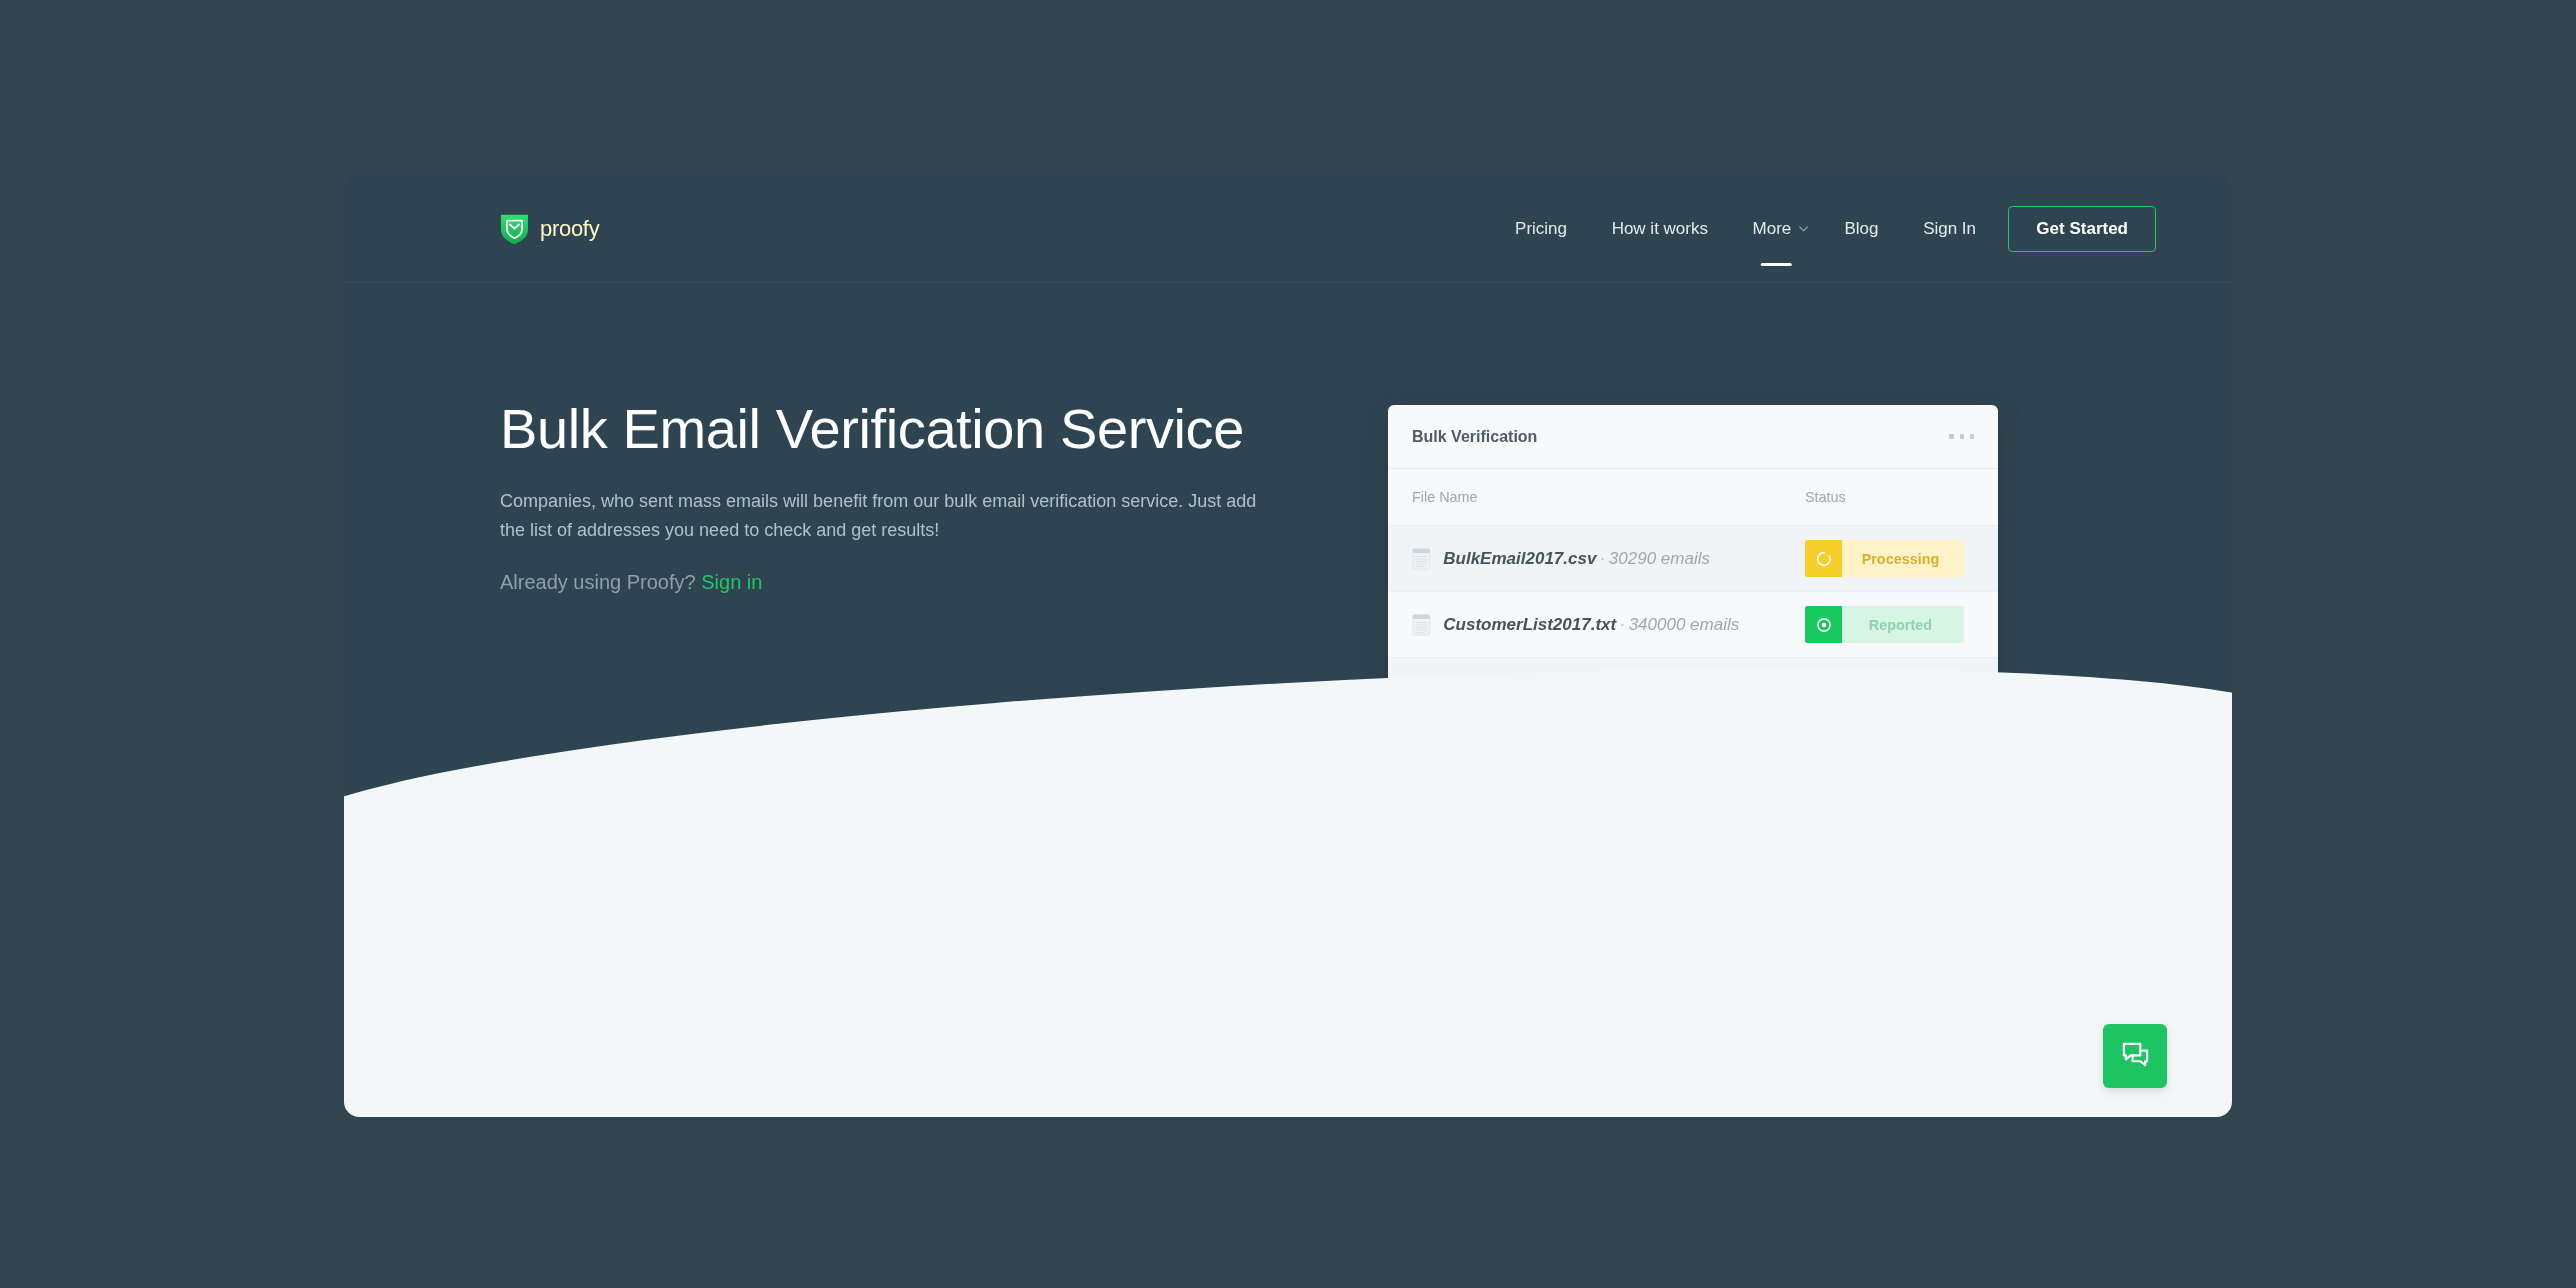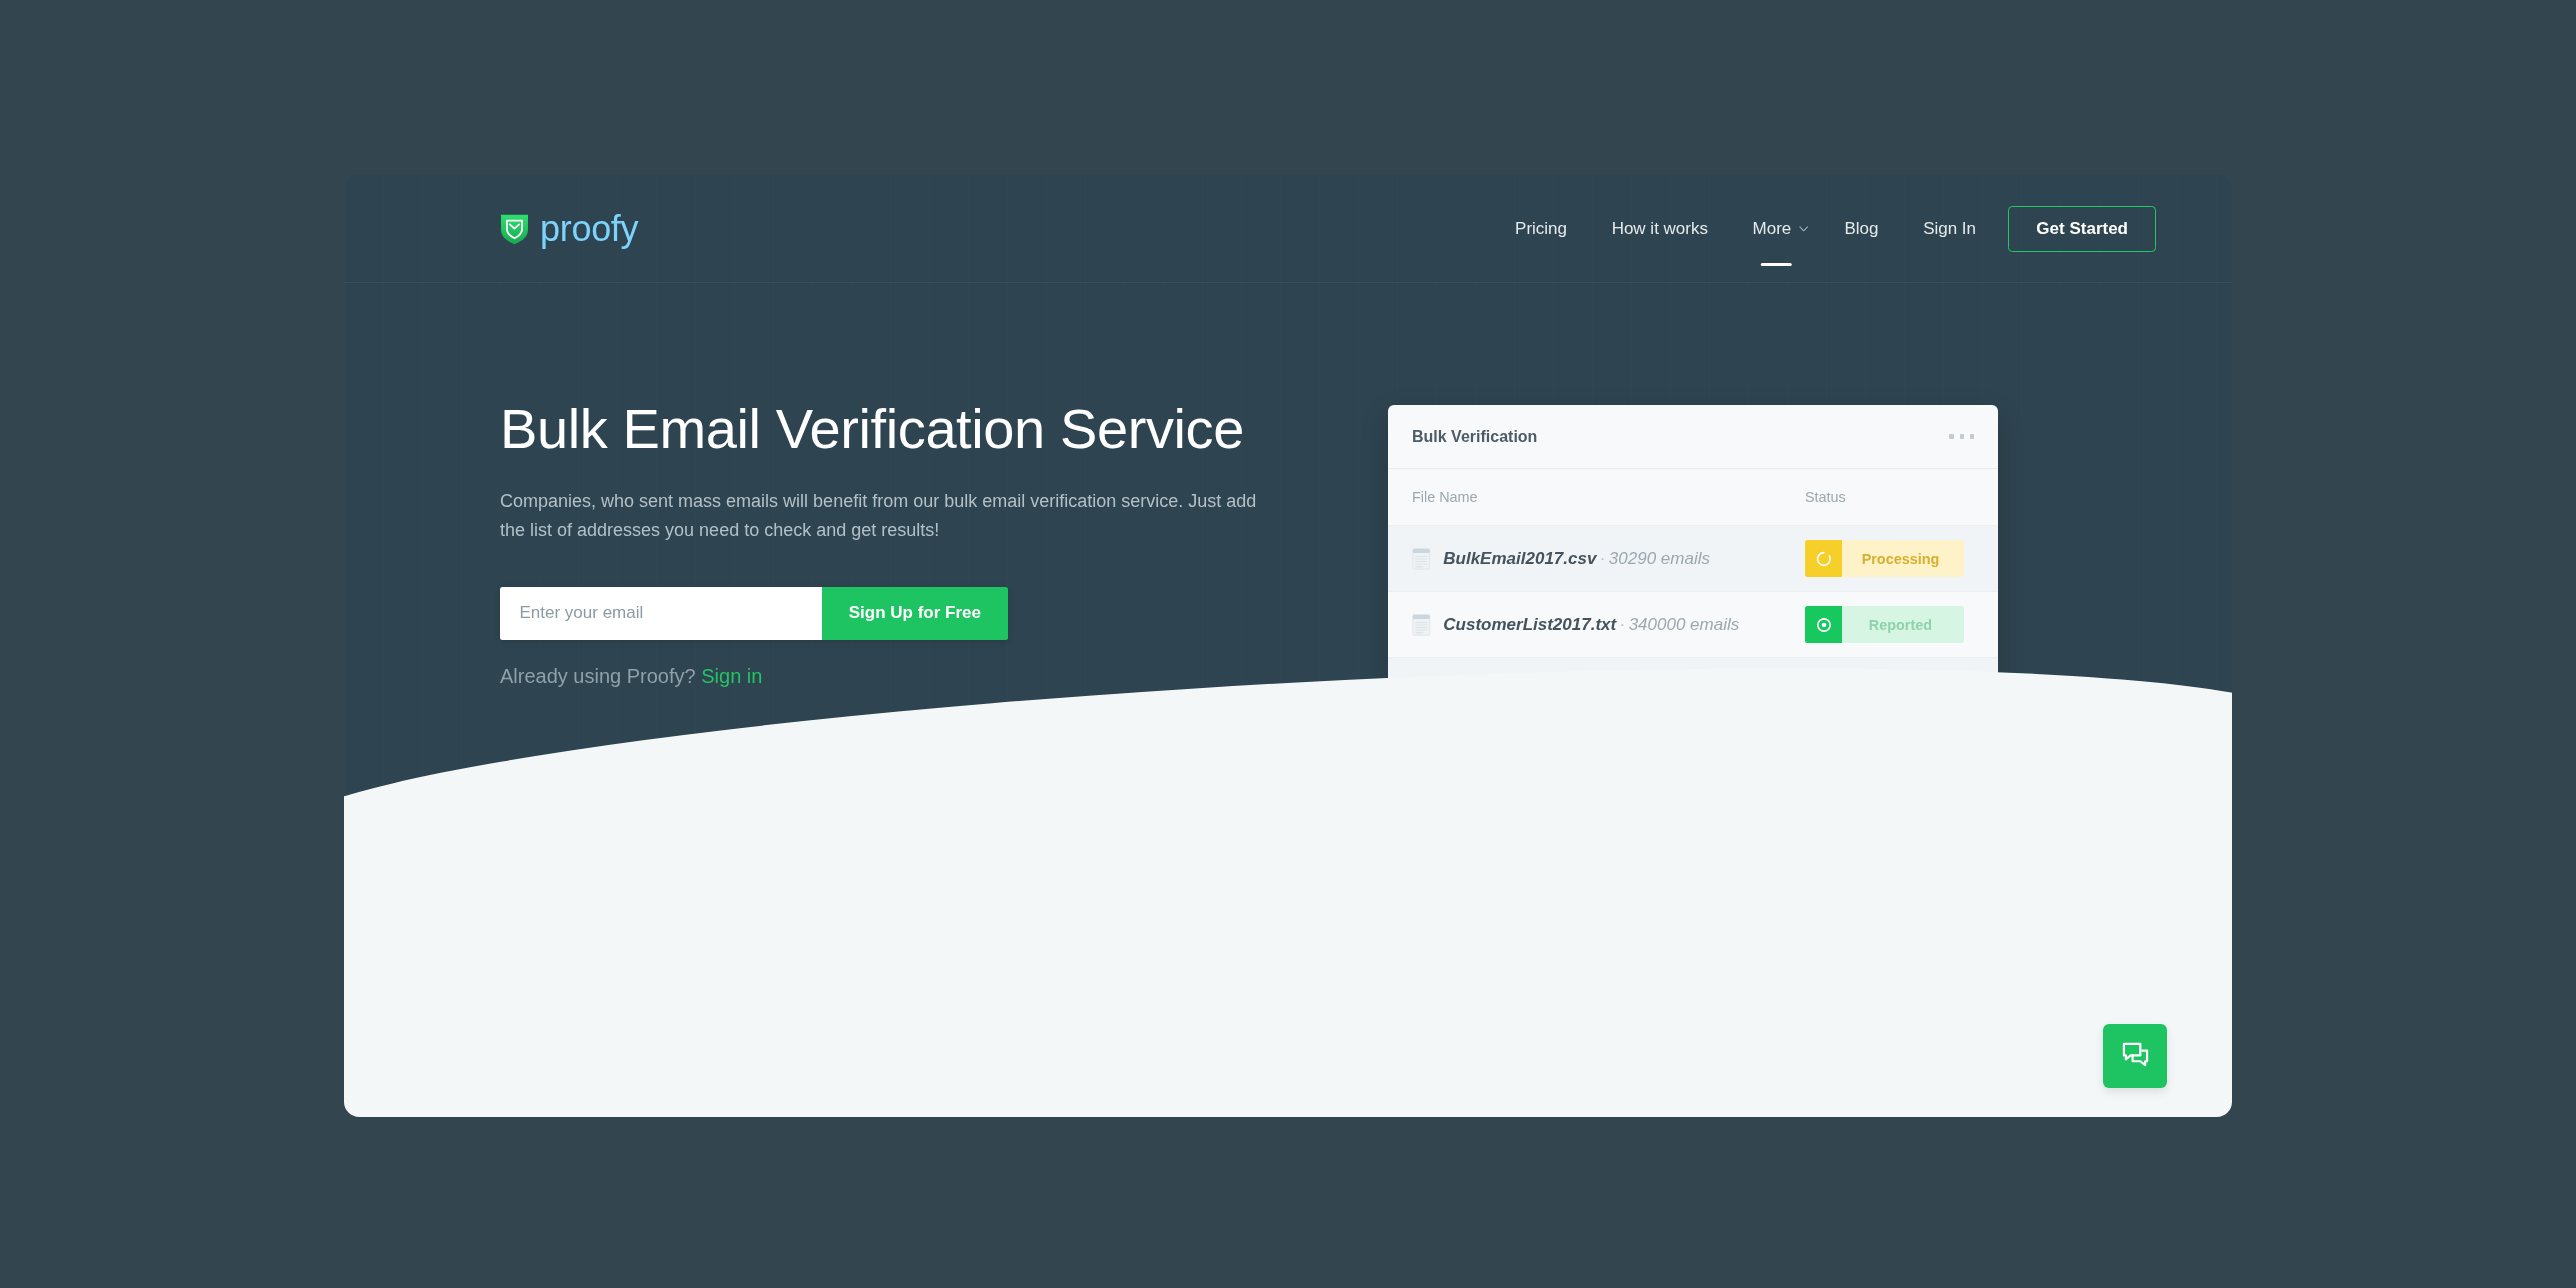--- a/index.html
+++ b/index.html
@@ -62,22 +62,22 @@
   }
 
   .logo {
     display: flex;
     align-items: center;
     gap: 11px;
     cursor: pointer;
   }
   .logo-mark { width: 29px; height: 32px; display: block; }
   .logo-text {
-    color: #7dd3fc;
-    font-size: 36px;
+    color: #fef9c3;
+    font-size: 22px;
     letter-spacing: -0.3px;
     font-weight: 400;
   }
 
   .nav {
     margin-left: auto;
     display: flex;
     align-items: center;
     gap: 4px;
   }
@@ -371,24 +371,20 @@
       </div>
       <button class="nav-cta">Get Started</button>
     </nav>
     <div class="header-underline"></div>
   </div>
 
   <div class="hero-left">
     <h1 class="hero-title">Bulk Email Verification Service</h1>
     <p class="hero-sub">Companies, who sent mass emails will benefit from our bulk email verification service. Just add the list of addresses you need to check and get results!</p>
 
-    <form class="signup-form">
-      <input class="email-input" type="text" placeholder="Enter your email" value="" style="">
-      <button class="signup-btn">Sign Up for Free</button>
-    </form>
 
     <div class="already">
       <span>Already using Proofy?</span>
       <a href="#">Sign in</a>
     </div>
   </div>
 
   <div class="card">
     <div class="card-head">
       <span class="card-title">Bulk Verification</span>

